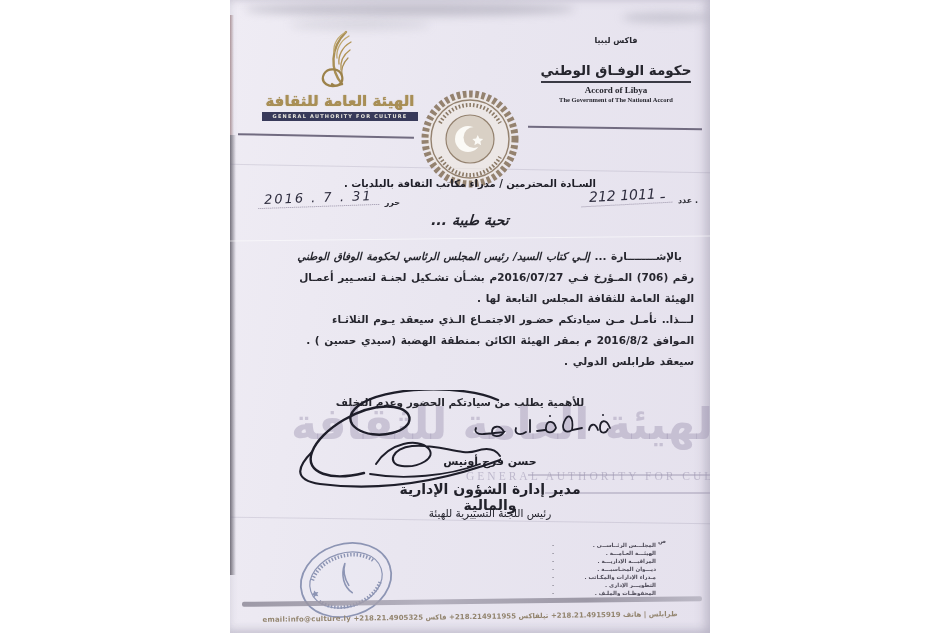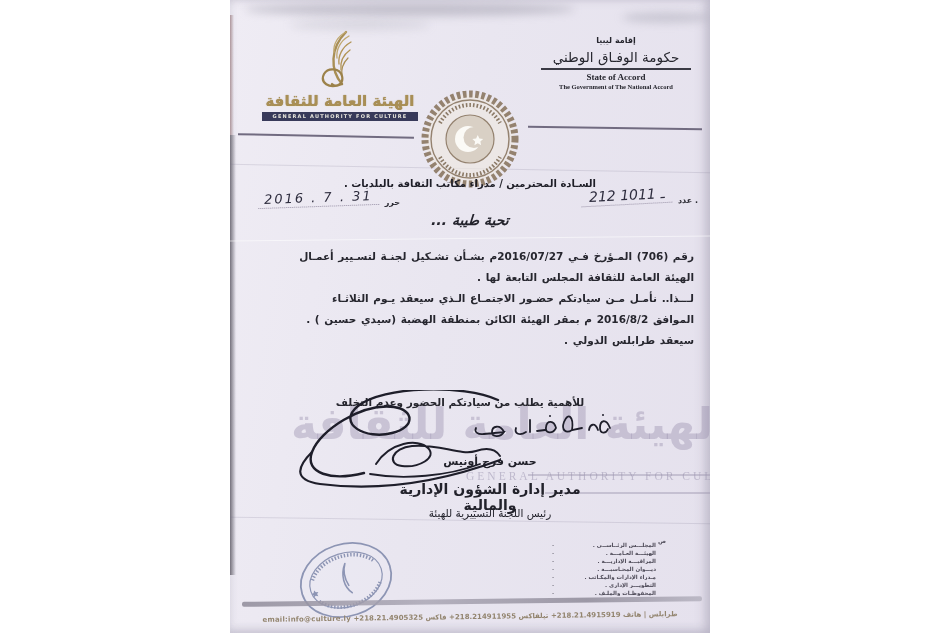--- a/index.html
+++ b/index.html
@@ -22,21 +22,21 @@
   .c3{top:520px;transform:rotate(0.8deg);}
 
   
   .logo-block{position:absolute;left:20px;top:26px;width:180px;text-align:center;}
   .logo-ar{font-size:15px;font-weight:bold;color:#a98f55;
            text-shadow:0 0 1px #8a713c, 0 1px 0 rgba(255,255,255,.6);letter-spacing:-0.5px;}
   .logo-band{margin:2px auto 0;width:156px;height:9px;background:#383a5a;color:#e8e6dd;
              font-size:5px;letter-spacing:1.2px;line-height:9px;font-weight:bold;}
   .gov-block{position:absolute;left:300px;top:36px;width:172px;text-align:center;color:#26262e;}
   .gov-ar-sm{font-size:8px;font-weight:bold;}
-  .gov-ar-lg{font-size:13.5px;font-weight:normal;margin-top:4px;}
+  .gov-ar-lg{font-size:13.5px;font-weight:bold;margin-top:17px;}
   .gov-rule{margin:3px auto 2px;width:150px;height:1.5px;background:#3a3a44;}
   .gov-en-lg{font-family:"Liberation Serif",serif;font-size:9px;font-weight:bold;}
   .gov-en-sm{font-family:"Liberation Serif",serif;font-size:6.5px;font-weight:bold;margin-top:1px;}
   .hline{position:absolute;height:1.6px;background:#716b80;}
   .hl-left{left:8px;top:135px;width:176px;transform:rotate(1.2deg);}
   .hl-right{left:298px;top:127px;width:174px;transform:rotate(0.8deg);}
   .seal{position:absolute;left:185px;top:83px;width:110px;height:112px;}
 
   
   .ref-label{font-size:8px;font-weight:bold;color:#2b2b33;margin-top:48px;}
@@ -124,24 +124,24 @@
           <path d="M100 24 C93 29 90 36 91 44" stroke-width="1.3" stroke="#b29455"></path>
           <path d="M98 32 C93 37 91 43 92 50" stroke-width="1.2" stroke="#a98f55"></path>
           <path d="M92 58 C78 64 70 56 74 48 C78 41 90 42 92 50 C94 58 86 62 82 58" stroke-width="2.2" stroke="#9c824a"></path>
         </g>
       </svg>
       <div class="logo-ar">الهيئة العامة للثقافة</div>
       <div class="logo-band">GENERAL AUTHORITY FOR CULTURE</div>
     </div>
 
     <div class="gov-block">
-      <div class="gov-ar-sm" dir="rtl">إقامة ليبيا</div>
+      <div class="gov-ar-sm" dir="rtl">فاكس ليبيا</div>
       <div class="gov-ar-lg" dir="rtl">حكومة الوفـاق الوطني</div>
       <div class="gov-rule"></div>
-      <div class="gov-en-lg">State of Accord</div>
+      <div class="gov-en-lg">Accord of Libya</div>
       <div class="gov-en-sm">The Government of The National Accord</div>
     </div>
 
     <div class="hline hl-left"></div>
     <div class="hline hl-right"></div>
 
     <div class="seal">
       <svg width="110" height="112" viewBox="-55 -56 110 112">
         <circle r="45" fill="rgba(238,232,224,.65)" stroke="#94826f" stroke-width="7" stroke-dasharray="3.6 2.6"></circle>
         <circle r="39" fill="none" stroke="#94826f" stroke-width="1.4"></circle>
@@ -160,20 +160,24 @@
     </div>
     <div class="ref-date">
       <span class="hw">2016 . 7 . 31</span>
       <span class="ref-label">حرر</span>
     </div>
 
     <div class="addressee" dir="rtl">السـادة المحترمين /  مدراء مكاتب الثقافة بالبلديات .</div>
     <div class="greeting" dir="rtl">تحية طيبة ...</div>
 
     <div class="body">
+      <div class="bline intro">
+        <span>بالإشــــــــارة ...</span>
+        <span class="cursive">إلـي كتاب السيد/ رئيس المجلس الرئاسي لحكومة الوفاق الوطني</span>
+      </div>
       <div class="bline">رقم (706) المـؤرخ فـي 2016/07/27م  بشـأن تشـكيل لجنـة لتسـيير أعمـال</div>
       <div class="bline">الهيئة العامة للثقافة المجلس التابعة لها .</div>
       <div class="bline">لـــذا.. نأمـل مـن سيادتكم حضـور الاجتمـاع الـذي سيعقد يـوم الثلاثـاء</div>
       <div class="bline">الموافق 2016/8/2 م بمقر الهيئة الكائن بمنطقة الهضبة (سيدي حسين ) .</div>
       <div class="bline">سيعقد طرابلس الدولي .</div>
     </div>
     <div class="closing">للأهمية يطلب من سيادتكم الحضور وعدم التخلف</div>
 
     <div class="wm-ar">الهيئة العامة للثقافة</div>
     <div class="wm-en">GENERAL AUTHORITY FOR CULTURE</div>

